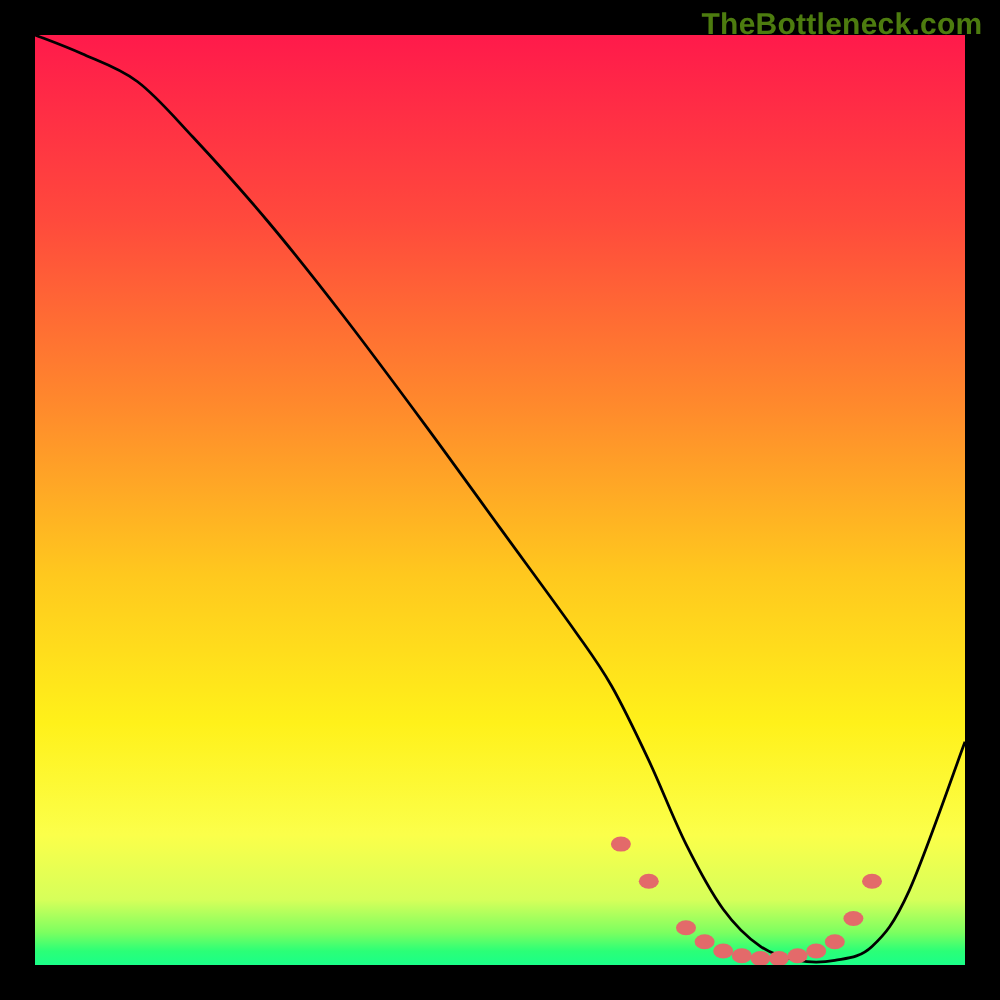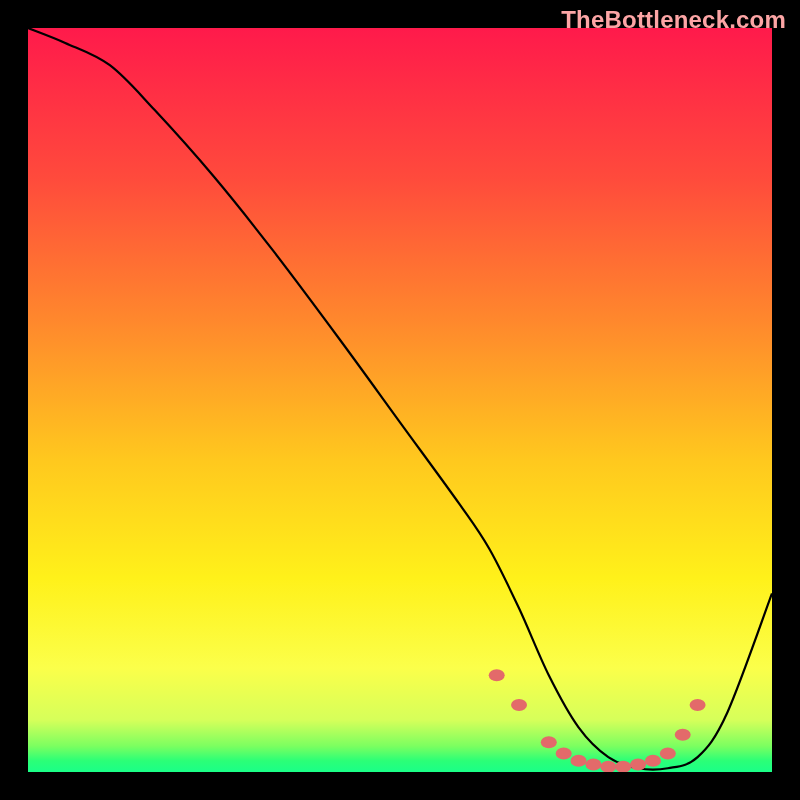--- a/index.html
+++ b/index.html
@@ -18,21 +18,21 @@
     width: 800px;
     height: 800px;
     background: #000;
   }
   .watermark {
     position: absolute;
     top: 6px;
     right: 14px;
     font-size: 24px;
     font-weight: bold;
-    color: #fca5a5;
+    color: #4d7c0f;
     letter-spacing: 0.2px;
     user-select: none;
   }
   .plot {
     position: absolute;
     left: 28px;
     top: 28px;
     width: 744px;
     height: 744px;
   }

